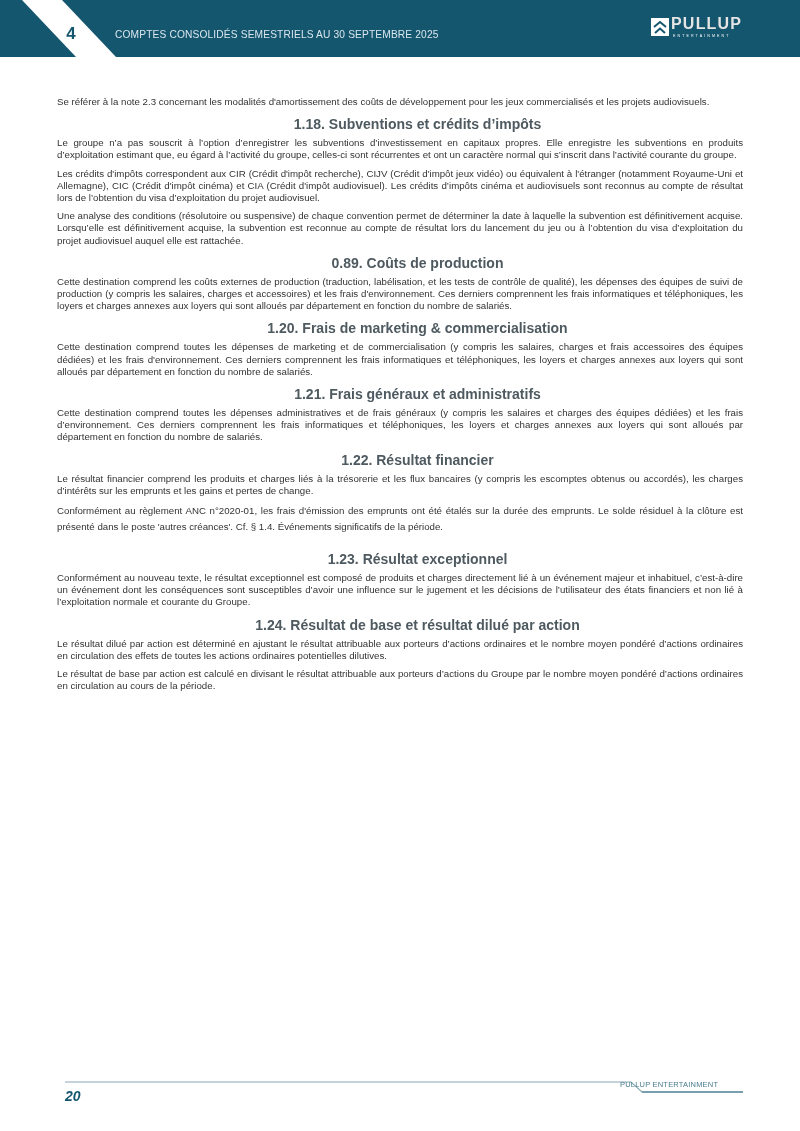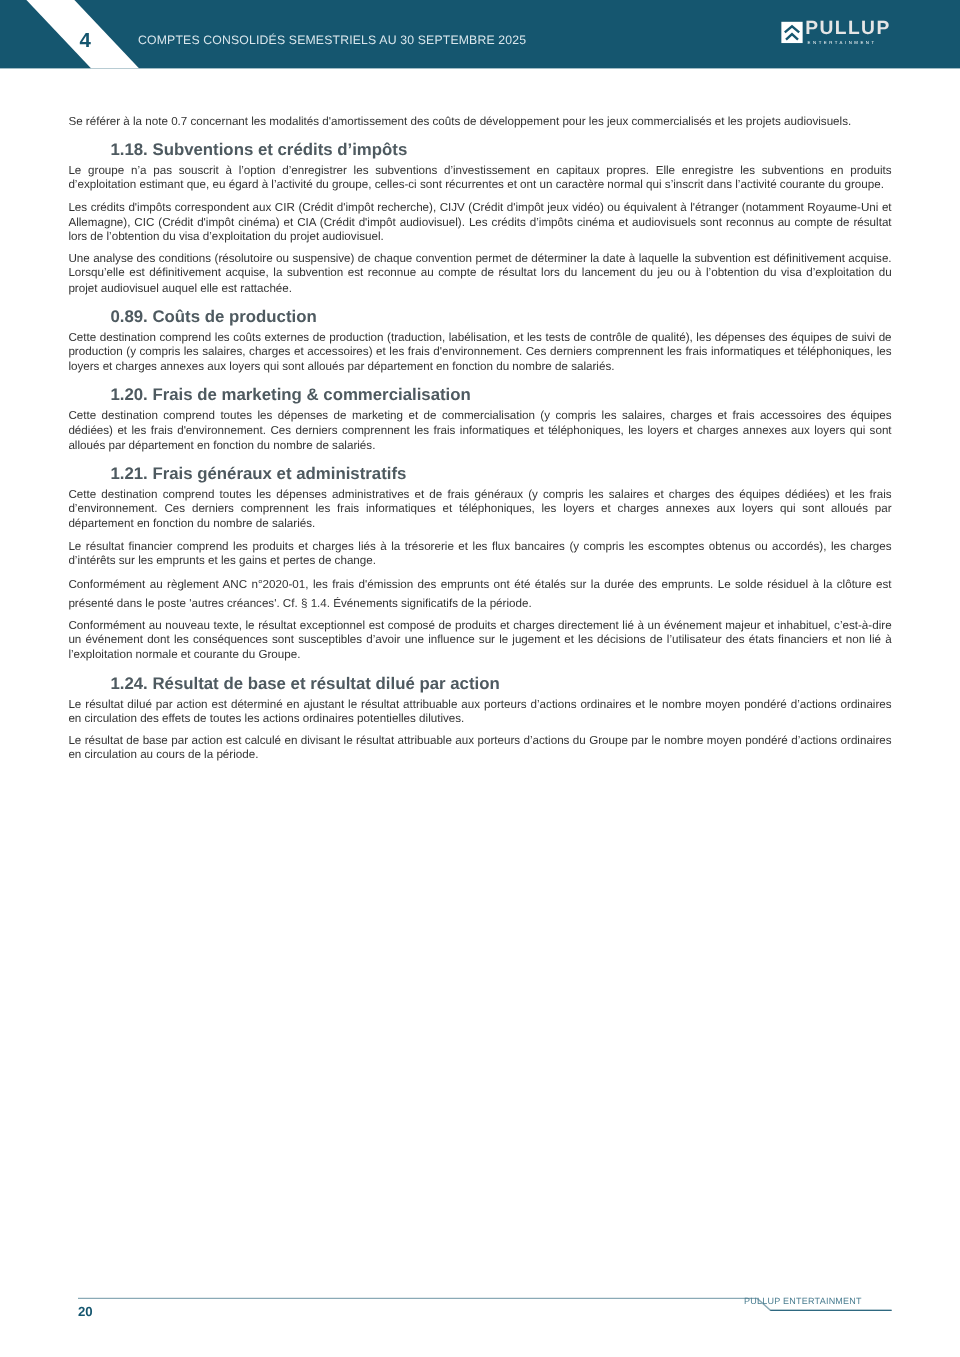--- a/index.html
+++ b/index.html
@@ -38,29 +38,29 @@
   .content {
     position: absolute; left: 57px; top: 96px; width: 686px;
   }
   .content p {
     margin: 0 0 6px 0;
     font-size: 9.7px; line-height: 12.2px; text-align: justify;
     color: #333333;
   }
   .content h2 {
     margin: 8px 0 5px 35px;
-    font-size: 14px; line-height: 16px; font-weight: bold; color: #4e5a60;
+    font-size: 14px; line-height: 16px; font-weight: bold; color: #4e5a60; text-align: center;
   }
-  .content p.loose { line-height: 16px; margin-bottom: 4px; }
+  .content p.loose { line-height: 16px; margin-bottom: 16px; }
   .footer-line {
     position: absolute; left: 65px; top: 1080px; width: 680px; height: 14px;
   }
   .page-num {
     position: absolute; left: 65px; top: 1088px;
-    font-size: 11px; font-weight: bold; color: #15566f;
+    font-size: 14px; font-weight: bold; color: #15566f; font-style: italic;
   }
   .footer-brand {
     position: absolute; left: 620px; top: 1080px;
     font-size: 7.5px; letter-spacing: 0.2px; color: #4a7d90;
   }
 </style>
 </head>
 <body>
 
 <div class="header">
@@ -74,39 +74,41 @@
       <rect x="0" y="0" width="18" height="18" fill="#ffffff"></rect>
       <polyline points="3,9 9,4 15,9" fill="none" stroke="#15566f" stroke-width="2"></polyline>
       <polyline points="4,15 9,10.5 14,15" fill="none" stroke="#15566f" stroke-width="2"></polyline>
     </svg>
     <div class="logo-word">PULLUP</div>
     <div class="logo-sub">ENTERTAINMENT</div>
   </div>
 </div>
 
 <div class="content">
-  <p>Se référer à la note 0.7 concernant les modalités d'amortissement des coûts de développement pour les jeux commercialisés et les projets audiovisuels.</p>
+  <p>Se référer à la note 2.3 concernant les modalités d'amortissement des coûts de développement pour les jeux commercialisés et les projets audiovisuels.</p>
 
   <h2>1.18. Subventions et crédits d’impôts</h2>
   <p>Le groupe n’a pas souscrit à l’option d’enregistrer les subventions d’investissement en capitaux propres. Elle enregistre les subventions en produits d’exploitation estimant que, eu égard à l’activité du groupe, celles-ci sont récurrentes et ont un caractère normal qui s’inscrit dans l’activité courante du groupe.</p>
   <p>Les crédits d'impôts correspondent aux CIR (Crédit d'impôt recherche), CIJV (Crédit d'impôt jeux vidéo) ou équivalent à l'étranger (notamment Royaume-Uni et Allemagne), CIC (Crédit d'impôt cinéma) et CIA (Crédit d'impôt audiovisuel). Les crédits d’impôts cinéma et audiovisuels sont reconnus au compte de résultat lors de l’obtention du visa d’exploitation du projet audiovisuel.</p>
   <p>Une analyse des conditions (résolutoire ou suspensive) de chaque convention permet de déterminer la date à laquelle la subvention est définitivement acquise. Lorsqu’elle est définitivement acquise, la subvention est reconnue au compte de résultat lors du lancement du jeu ou à l’obtention du visa d’exploitation du projet audiovisuel auquel elle est rattachée.</p>
 
   <h2>0.89. Coûts de production</h2>
   <p>Cette destination comprend les coûts externes de production (traduction, labélisation, et les tests de contrôle de qualité), les dépenses des équipes de suivi de production (y compris les salaires, charges et accessoires) et les frais d'environnement. Ces derniers comprennent les frais informatiques et téléphoniques, les loyers et charges annexes aux loyers qui sont alloués par département en fonction du nombre de salariés.</p>
 
   <h2>1.20. Frais de marketing &amp; commercialisation</h2>
   <p>Cette destination comprend toutes les dépenses de marketing et de commercialisation (y compris les salaires, charges et frais accessoires des équipes dédiées) et les frais d'environnement. Ces derniers comprennent les frais informatiques et téléphoniques, les loyers et charges annexes aux loyers qui sont alloués par département en fonction du nombre de salariés.</p>
 
   <h2>1.21. Frais généraux et administratifs</h2>
   <p>Cette destination comprend toutes les dépenses administratives et de frais généraux (y compris les salaires et charges des équipes dédiées) et les frais d’environnement. Ces derniers comprennent les frais informatiques et téléphoniques, les loyers et charges annexes aux loyers qui sont alloués par département en fonction du nombre de salariés.</p>
 
+  <h2>1.22. Résultat financier</h2>
   <p>Le résultat financier comprend les produits et charges liés à la trésorerie et les flux bancaires (y compris les escomptes obtenus ou accordés), les charges d’intérêts sur les emprunts et les gains et pertes de change.</p>
   <p class="loose">Conformément au règlement ANC n°2020-01, les frais d'émission des emprunts ont été étalés sur la durée des emprunts. Le solde résiduel à la clôture est présenté dans le poste 'autres créances'. Cf. § 1.4. Événements significatifs de la période.</p>
 
+  <h2>1.23. Résultat exceptionnel</h2>
   <p>Conformément au nouveau texte, le résultat exceptionnel est composé de produits et charges directement lié à un événement majeur et inhabituel, c’est-à-dire un événement dont les conséquences sont susceptibles d’avoir une influence sur le jugement et les décisions de l’utilisateur des états financiers et non lié à l’exploitation normale et courante du Groupe.</p>
 
   <h2>1.24. Résultat de base et résultat dilué par action</h2>
   <p>Le résultat dilué par action est déterminé en ajustant le résultat attribuable aux porteurs d’actions ordinaires et le nombre moyen pondéré d’actions ordinaires en circulation des effets de toutes les actions ordinaires potentielles dilutives.</p>
   <p>Le résultat de base par action est calculé en divisant le résultat attribuable aux porteurs d’actions du Groupe par le nombre moyen pondéré d’actions ordinaires en circulation au cours de la période.</p>
 </div>
 
 <svg class="footer-line" width="680" height="14" viewBox="0 0 680 14">
   <polyline points="0,2 566,2 577,12 678,12" fill="none" stroke="#8aaab6" stroke-width="1.2"></polyline>
   <line x1="577" y1="12" x2="678" y2="12" stroke="#2e6880" stroke-width="1.2"></line>

